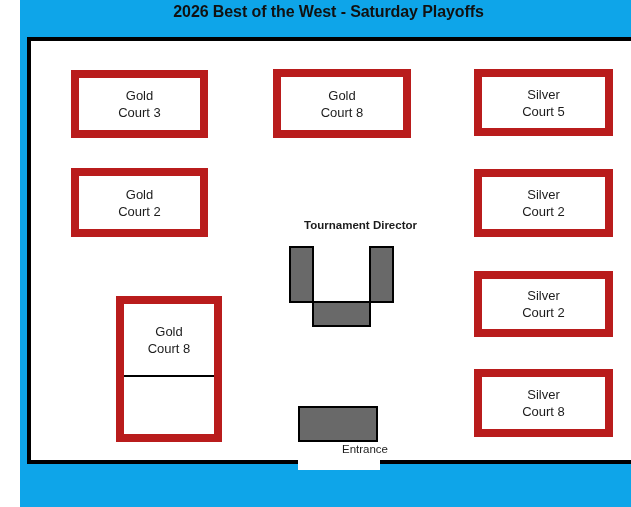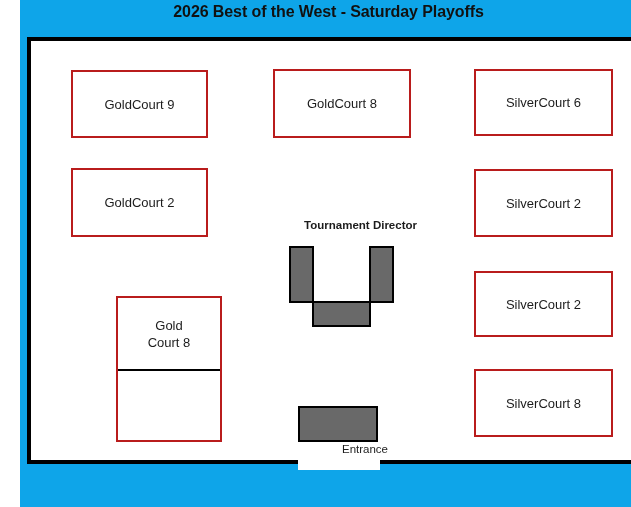--- a/index.html
+++ b/index.html
@@ -32,25 +32,25 @@
     background: #ffffff;
   }
   .entrance-opening {
     position: absolute;
     left: 278px; top: 458px;
     width: 82px; height: 12px;
     background: #ffffff;
   }
   .court {
     position: absolute;
-    border: 2px solid #b91c1c;
+    border: 8px solid #b91c1c;
     background: #ffffff;
     box-sizing: border-box;
     display: flex;
-    flex-direction: row;
+    flex-direction: column;
     align-items: center;
     justify-content: center;
     text-align: center;
     font-size: 13px;
     line-height: 17px;
     color: #1c1c1c;
   }
   .court span { display: block; }
   .c-g3 { left: 51px;  top: 70px;  width: 137px; height: 68px; }
   .c-g2 { left: 51px;  top: 168px; width: 137px; height: 69px; }
@@ -108,36 +108,36 @@
 <body>
 
 <div class="page">
 
   <h1 class="title">2026 Best of the West - Saturday Playoffs</h1>
 
   <div class="building"></div>
 
   <div class="court c-g3">
     <span>Gold</span>
-    <span>Court 9</span>
+    <span>Court 3</span>
   </div>
 
   <div class="court c-g2">
     <span>Gold</span>
     <span>Court 2</span>
   </div>
 
   <div class="court c-g4">
     <span>Gold</span>
     <span>Court 8</span>
   </div>
 
   <div class="court c-s5">
     <span>Silver</span>
-    <span>Court 6</span>
+    <span>Court 5</span>
   </div>
 
   <div class="court c-s6">
     <span>Silver</span>
     <span>Court 2</span>
   </div>
 
   <div class="court c-s7">
     <span>Silver</span>
     <span>Court 2</span>

